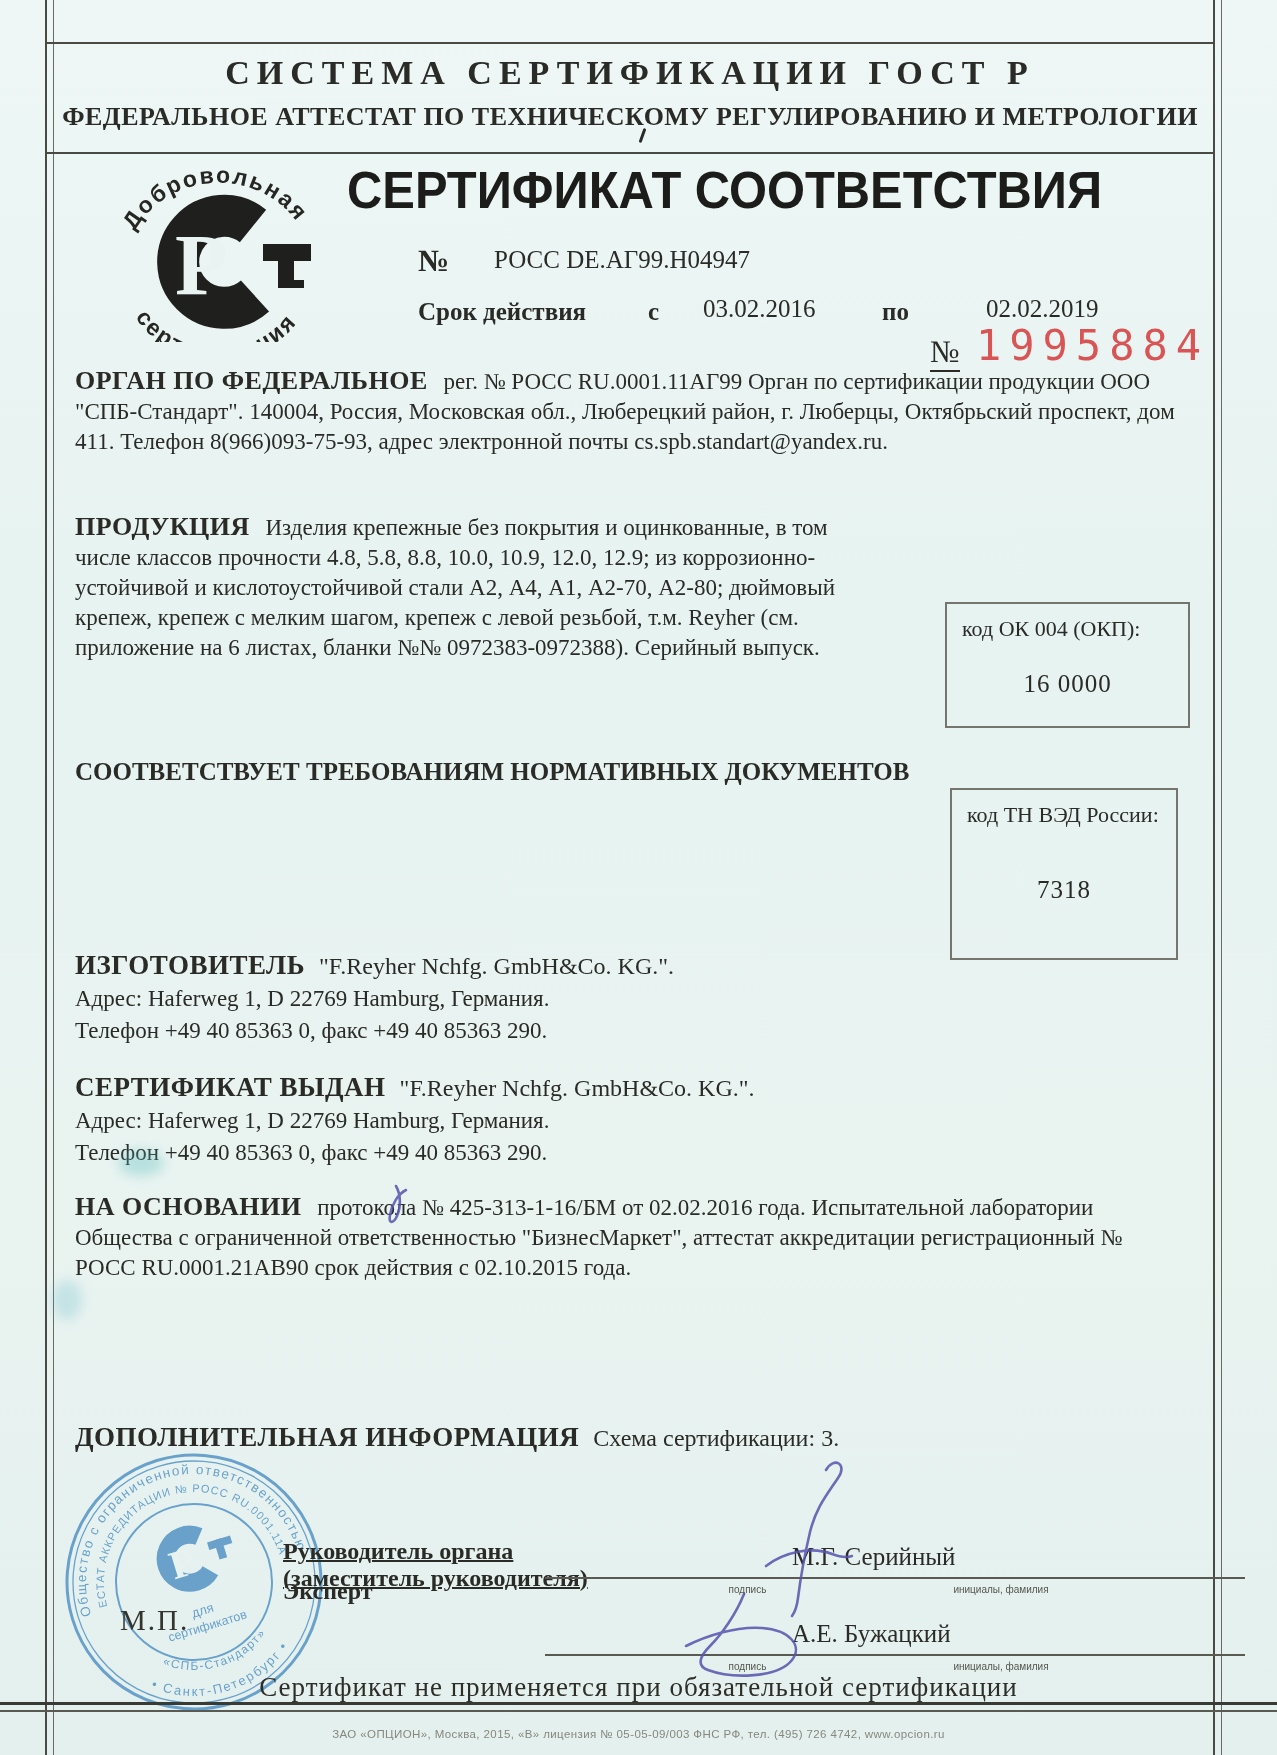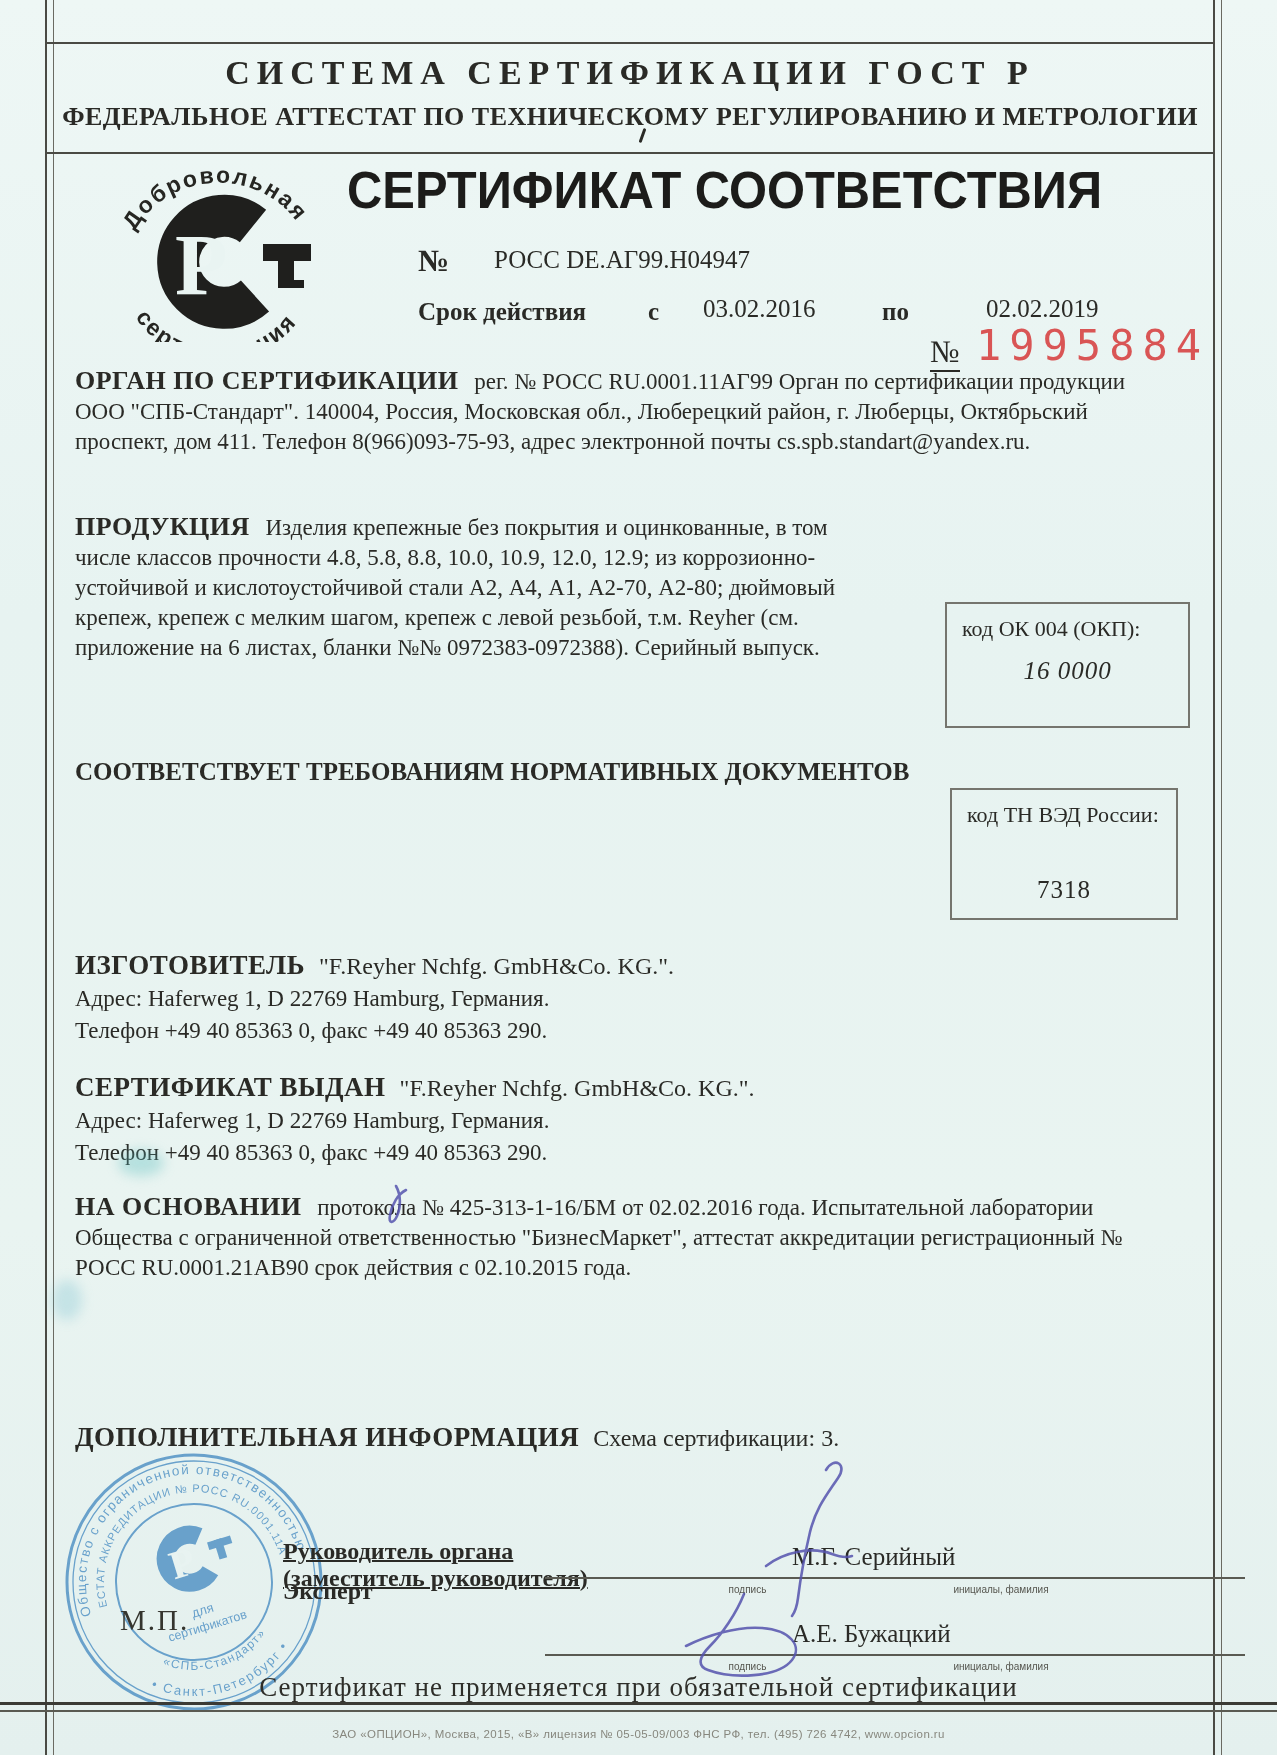--- a/index.html
+++ b/index.html
@@ -67,37 +67,37 @@
   <span class="abs serif" style="left:418px;top:298px;font-size:25px;font-weight:bold;">Срок действия</span>
   <span class="abs serif" style="left:648px;top:298px;font-size:25px;font-weight:bold;">с</span>
   <span class="abs serif" style="left:703px;top:295px;font-size:25px;">03.02.2016</span>
   <span class="abs serif" style="left:882px;top:298px;font-size:25px;font-weight:bold;">по</span>
   <span class="abs serif" style="left:986px;top:295px;font-size:25px;">02.02.2019</span>
 
   <span class="abs serif" style="left:930px;top:334px;font-size:31px;border-bottom:2px solid #2a2a26;">№</span>
   <span class="abs" style="left:976px;top:321px;font-family:'DejaVu Sans Mono',monospace;font-size:42px;color:#d95555;letter-spacing:8px;">1995884</span>
 
   <p class="sec abs" style="left:75px;top:366px;width:1100px;">
-    <span class="sec-label">ОРГАН ПО СЕРТИФИКАЦИИ</span>
+    <span class="sec-label">ОРГАН ПО ФЕДЕРАЛЬНОЕ</span>
     <span>рег. № РОСС RU.0001.11АГ99 Орган по сертификации продукции ООО "СПБ-Стандарт". 140004, Россия, Московская обл., Люберецкий район, г. Люберцы, Октябрьский проспект, дом 411. Телефон 8(966)093-75-93, адрес электронной почты cs.spb.standart@yandex.ru.</span>
   </p>
 
   <p class="sec abs" style="left:75px;top:512px;width:800px;">
     <span class="sec-label">ПРОДУКЦИЯ</span>
     <span>Изделия крепежные без покрытия и оцинкованные, в том числе классов прочности 4.8, 5.8, 8.8, 10.0, 10.9, 12.0, 12.9; из коррозионно-устойчивой и кислотоустойчивой стали А2, А4, А1, А2-70, А2-80; дюймовый крепеж, крепеж с мелким шагом, крепеж с левой резьбой, т.м. Reyher (см. приложение на 6 листах, бланки №№ 0972383-0972388). Серийный выпуск.</span>
   </p>
 
   <div class="code-box" style="left:945px;top:602px;width:245px;height:126px;">
     <div class="cb-label serif">код ОК 004 (ОКП):</div>
-    <div class="cb-value serif" style="margin-top:15px;font-style:italic;">16 0000</div>
+    <div class="cb-value serif" style="margin-top:28px;">16 0000</div>
   </div>
 
   <div class="abs serif" style="left:75px;top:758px;font-weight:bold;font-size:25px;">СООТВЕТСТВУЕТ ТРЕБОВАНИЯМ НОРМАТИВНЫХ ДОКУМЕНТОВ</div>
 
-  <div class="code-box" style="left:950px;top:788px;width:228px;height:132px;">
+  <div class="code-box" style="left:950px;top:788px;width:228px;height:172px;">
     <div class="cb-label serif">код ТН ВЭД России:</div>
     <div class="cb-value serif" style="margin-top:48px;">7318</div>
   </div>
 
   <div class="abs" style="left:75px;top:950px;">
     <span class="sec-label serif" style="font-size:27px;">ИЗГОТОВИТЕЛЬ</span>
     <span class="serif" style="font-size:24px;">"F.Reyher Nchfg. GmbH&amp;Co. KG.".</span>
   </div>
   <div class="abs serif" style="left:75px;top:986px;font-size:23px;">Адрес: Haferweg 1, D 22769 Hamburg, Германия.</div>
   <div class="abs serif" style="left:75px;top:1018px;font-size:23px;">Телефон +49 40 85363 0, факс +49 40 85363 290.</div>

